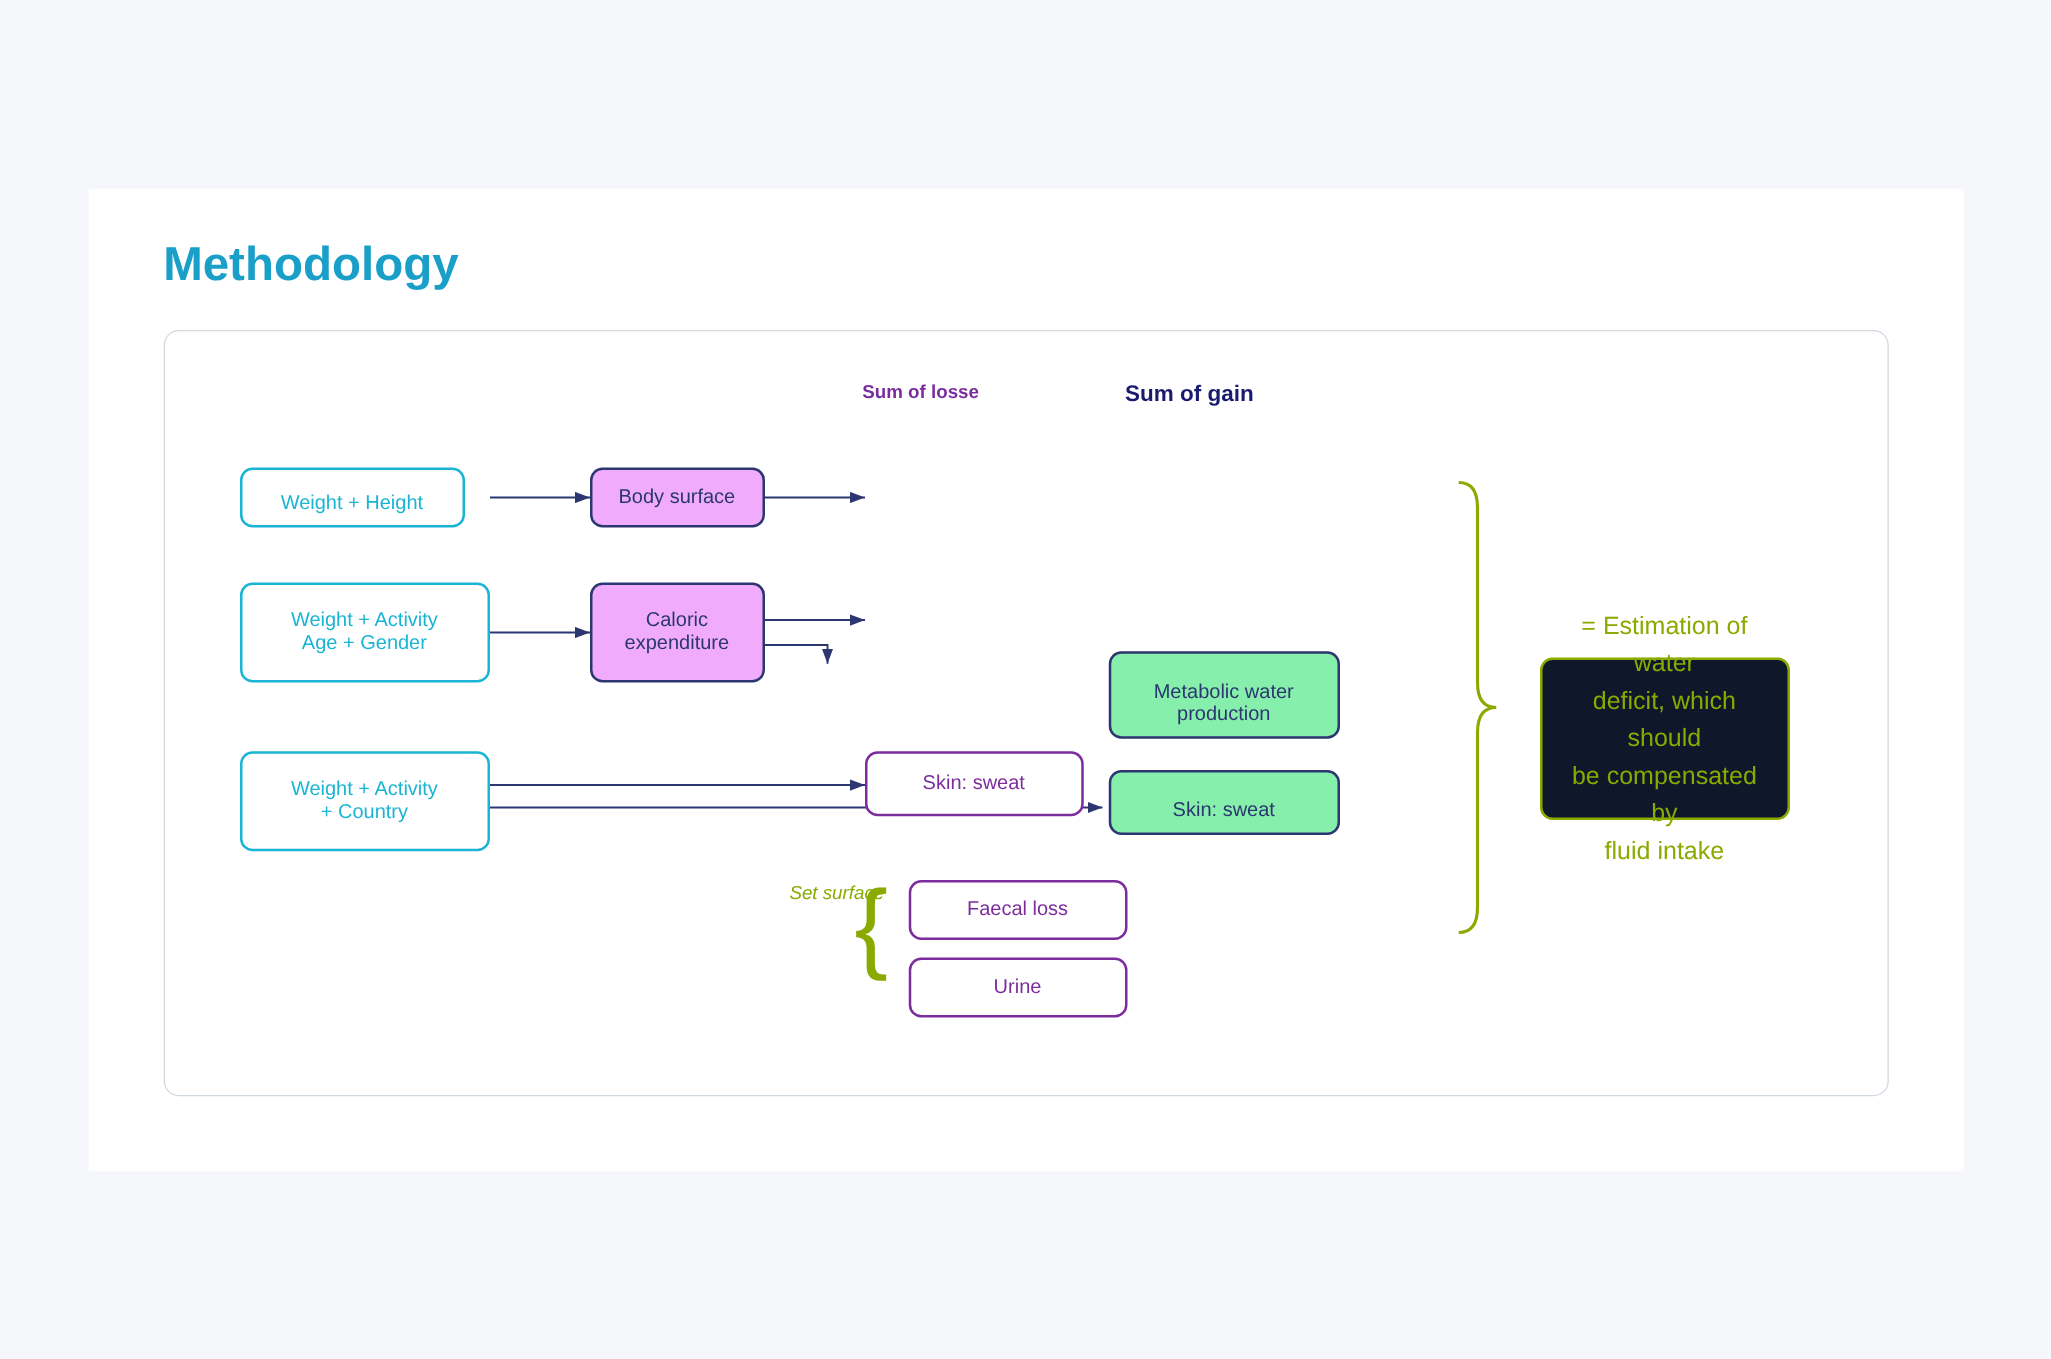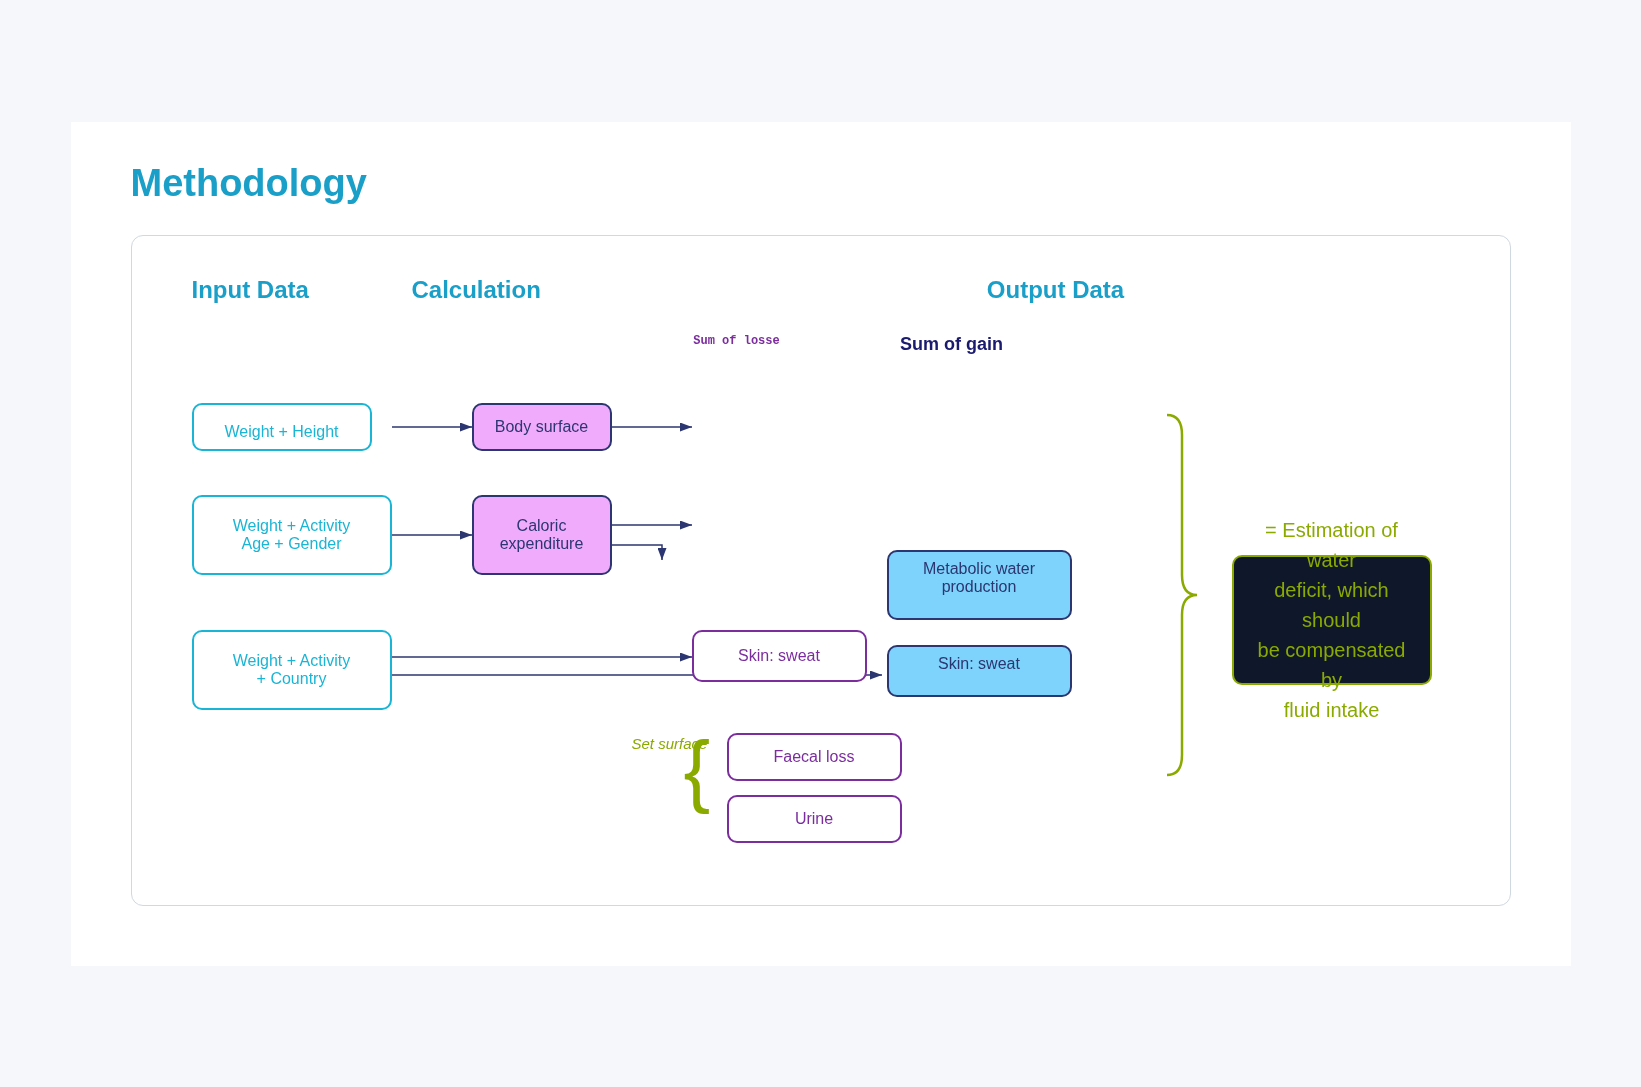--- a/index.html
+++ b/index.html
@@ -81,23 +81,23 @@
       justify-content: center;
       text-align: center;
       font-size: 16px;
       padding: 8px 14px;
     }
     
     .box-gain {
       border: 2px solid #2c3670;
       border-radius: 10px;
       color: #2c3670;
-      background: #7dd3fc;
-      display: flex;
-      align-items: flex-start;
+      background: #86efac;
+      display: flex;
+      align-items: flex-end;
       justify-content: center;
       text-align: center;
       font-size: 16px;
       padding: 8px 14px;
     }
 
     
     .box-result {
       border: 2px solid #8aaa00;
       border-radius: 10px;
@@ -112,29 +112,24 @@
       line-height: 1.5;
     }
   </style>
 </head>
 <body>
 
 <div class="page-wrapper">
   <div class="page-title">Methodology</div>
   <div class="diagram-container">
 
-    <div class="column-headers">
-      <div class="col-header col-input">Input Data</div>
-      <div class="col-header col-calc">Calculation</div>
-      <div class="col-header col-output">Output Data</div>
-    </div>
 
     <div style="display:flex; margin-bottom:20px; padding-left:20px;">
       <div style="width:450px;"></div>
-      <div style="font-size:12px; font-weight:bold; color:#7b2d9e; width:190px; text-align:center;font-family:Liberation Mono, monospace;">Sum of losse</div>
+      <div style="font-size:15px; font-weight:bold; color:#7b2d9e; width:190px; text-align:center;">Sum of losse</div>
       <div style="font-size:18px; font-weight:bold; color:#1a1a6e; width:220px; text-align:center; margin-left:10px;">Sum of gain</div>
     </div>
 
     <div style="position:relative; height:480px;">
 
       <svg style="position:absolute;top:0;left:0;width:100%;height:100%;pointer-events:none;overflow:visible;">
 
         <defs>
           <marker id="arrowhead" markerWidth="8" markerHeight="6" refX="8" refY="3" orient="auto">
             <polygon points="0 0, 8 3, 0 6" fill="#2c3670"></polygon>

